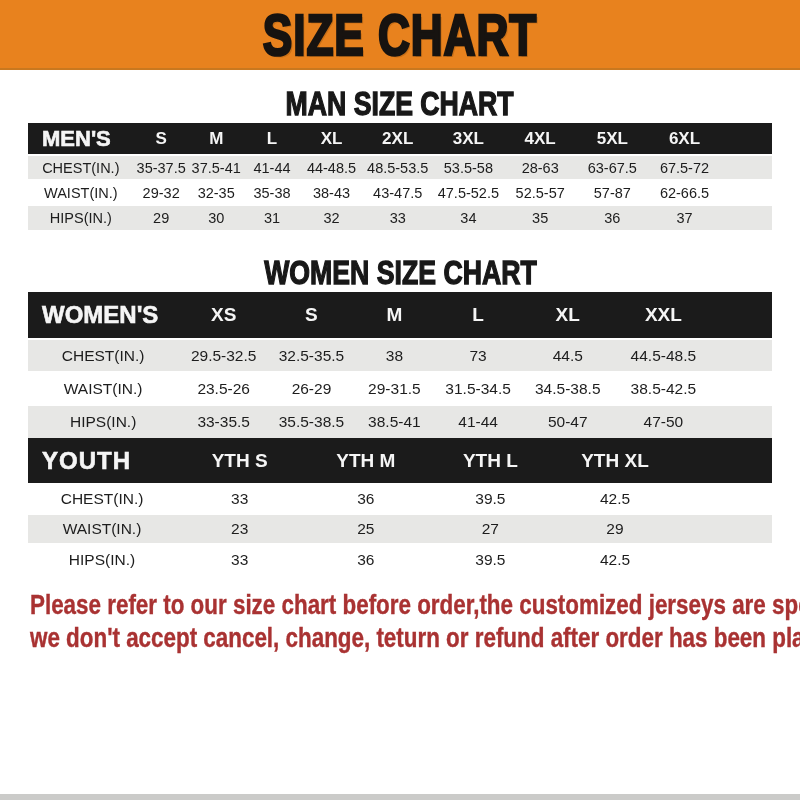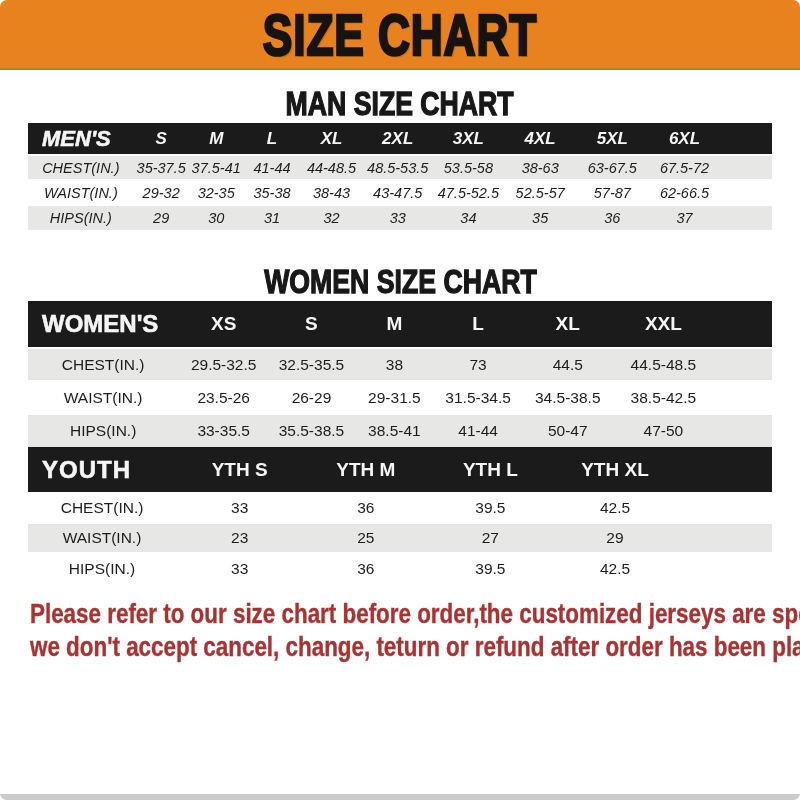--- a/index.html
+++ b/index.html
@@ -5,21 +5,20 @@
   * { margin: 0; padding: 0; box-sizing: border-box; }
   html, body { background: #ffffff; }
   body { font-family: "Liberation Sans", sans-serif; }
   .page {
     position: relative;
     width: 800px;
     height: 800px;
     background: #ffffff;
     overflow: hidden;
     margin: 0 auto;
-    border-radius: 7px;
   }
 
   
   .banner {
     height: 70px;
     background: #E8821E;
     border-bottom: 2px solid #c9781f;
     display: flex;
     align-items: center;
     justify-content: center;
@@ -47,21 +46,21 @@
   .section-heading span {
     display: inline-block;
     font-size: 31px;
     font-weight: 700;
     color: #181818;
     -webkit-text-stroke: 1.2px #181818;
     transform: scale(0.86, 1.1);
     white-space: nowrap;
   }
   .h-man   { margin-top: 15px; }
-  .h-woman { margin-top: 33px; }
+  .h-woman { margin-top: 24px; }
   .h-youth { margin-top: 28px; }
 
   
   table.size-table {
     width: 744px;
     margin: 0 auto;
     border-collapse: collapse;
     table-layout: fixed;
   }
   table.size-table th, table.size-table td {
@@ -81,21 +80,21 @@
     -webkit-text-stroke: 0.6px #f5f5f5;
   }
   table.size-table tbody td {
     color: #1d1d1d;
     background: #ffffff;
   }
   table.size-table tbody tr.gray td { background: #e7e7e5; }
   table.size-table tbody tr td { border-top: 2px solid #ffffff; }
 
   
-  .t-men { margin-top: 17px; font-style: italic; }
+  .t-men { margin-top: 17px; }
   .t-men thead th { height: 32px; font-size: 17px; }
   .t-men thead th.hlabel { font-size: 22px; }
   .t-men tbody td { height: 25px; font-size: 14.5px; }
 
   
   .t-women { margin-top: 9px; }
   .t-women thead th { height: 47px; font-size: 19px; }
   .t-women thead th.hlabel { font-size: 24px; margin-top: 28px; }
   .t-women tbody td { height: 33px; font-size: 15.5px; }
 
@@ -173,21 +172,21 @@
       </thead>
       <tbody>
         <tr class="gray">
           <td>CHEST(IN.)</td>
           <td>35-37.5</td>
           <td>37.5-41</td>
           <td>41-44</td>
           <td>44-48.5</td>
           <td>48.5-53.5</td>
           <td>53.5-58</td>
-          <td>38-63</td>
+          <td>28-63</td>
           <td>63-67.5</td>
           <td>67.5-72</td>
           <td></td>
         </tr>
         <tr>
           <td>WAIST(IN.)</td>
           <td>29-32</td>
           <td>32-35</td>
           <td>35-38</td>
           <td>38-43</td>

